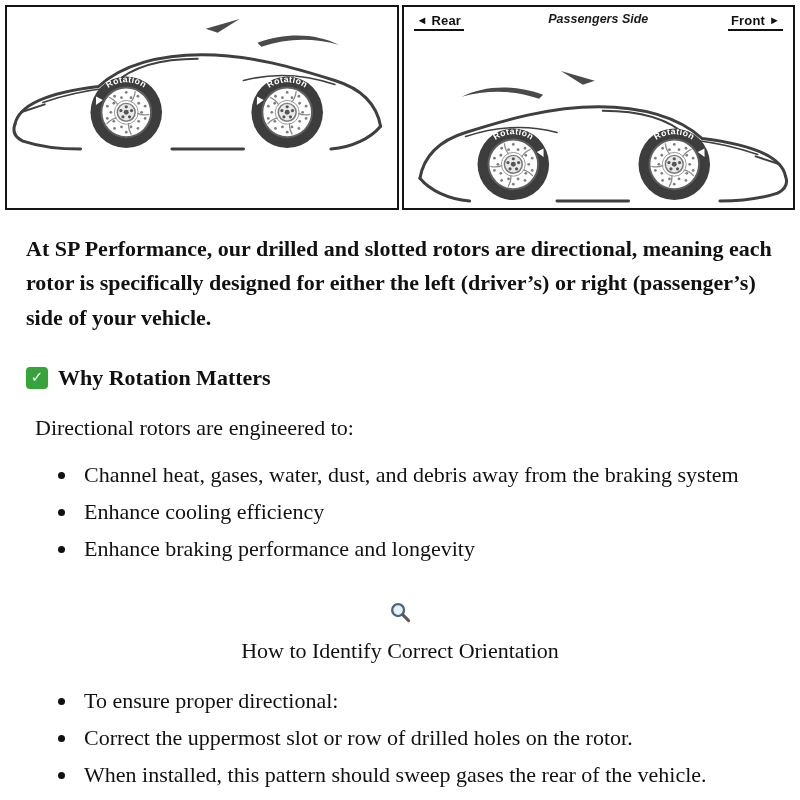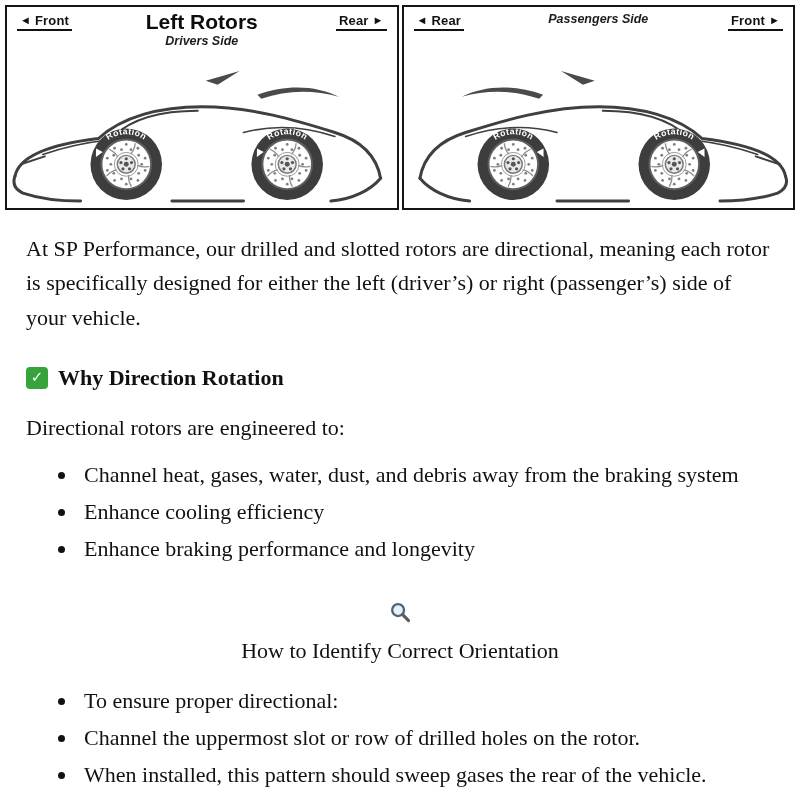--- a/index.html
+++ b/index.html
@@ -24,50 +24,44 @@
   }
   .panel-subtitle {
     text-align:center; font-family:"Liberation Sans", sans-serif;
     font-style:italic; font-weight:bold; font-size:12.5px; color:#1c1c1c; margin-top:1px;
   }
   svg.car-svg { display:block; width:100%; height:auto; }
   .rot { font:700 8.8px "Liberation Sans", sans-serif; fill:#ffffff; letter-spacing:.4px; }
 
   
   .content { padding:6px 26px 10px; font-size:22px; line-height:1.56; }
-  .intro { margin:14px 0 20px; }
+  .intro { margin:14px 0 20px;font-weight:bold; }
   .section-heading {
     display:flex; align-items:center; gap:10px;
     font-weight:700; font-size:22px; margin:26px 0 16px;
   }
   .section-heading.regular { font-weight:400; margin-top:34px;flex-direction:column; }
-  .lead { margin:0 0 12px; }
+  .lead { margin:0 9px 12px; }
   ul.bullets { margin:12px 0 22px; padding-left:44px; }
   ul.bullets li { margin:3px 8px; padding-left:6px; }
 
   .check-icon {
     width:22px; height:22px; flex:0 0 22px;
     background:#37a43b; border-radius:4px; color:#fff;
     display:inline-flex; align-items:center; justify-content:center;
     font-family:"DejaVu Sans", sans-serif; font-size:15px; font-weight:bold;
   }
   .magnifier-icon { width:23px; height:23px; flex:0 0 23px; display:inline-block; }
 </style>
 </head>
 <body>
 
 <div class="diagram">
 
   <div class="panel">
-    <div class="panel-header">
-      <span class="side-label left"><span class="arrow-glyph">◄</span> <span>Front</span></span>
-      <div class="panel-title">Left Rotors</div>
-      <span class="side-label right"><span>Rear</span> <span class="arrow-glyph">►</span></span>
-      <div class="panel-subtitle">Drivers Side</div>
-    </div>
 
     <svg class="car-svg" viewBox="0 0 392 150">
       <defs>
         <g id="wheelA">
           <circle r="36" fill="#3d3d3d"></circle>
           <circle r="25" fill="#ffffff" stroke="#5f5f5f" stroke-width="2"></circle>
           <g fill="#808080">
             <circle cx="15.5" cy="0" r="1.4"></circle>
               <circle cx="12.54" cy="9.11" r="1.4"></circle>
               <circle cx="4.79" cy="14.74" r="1.4"></circle>
@@ -227,38 +221,38 @@
     </svg>
   </div>
 </div>
 
 <div class="content">
 
   <p class="intro">At SP Performance, our drilled and slotted rotors are directional, meaning each rotor is specifically designed for either the left (driver’s) or right (passenger’s) side of your vehicle.</p>
 
   <div class="section-heading">
     <span class="check-icon">✓</span>
-    <span>Why Direction Rotation</span>
+    <span>Why Rotation Matters</span>
   </div>
 
   <p class="lead">Directional rotors are engineered to:</p>
 
   <ul class="bullets">
     <li>Channel heat, gases, water, dust, and debris away from the braking system</li>
     <li>Enhance cooling efficiency</li>
     <li>Enhance braking performance and longevity</li>
   </ul>
 
   <div class="section-heading regular">
     <svg class="magnifier-icon" viewBox="0 0 24 24">
       <circle cx="9.5" cy="9.5" r="6.2" fill="#e8f1f8" stroke="#49657a" stroke-width="2.4"></circle>
       <line x1="14.3" y1="14.3" x2="20.4" y2="20.4" stroke="#5a5a5a" stroke-width="3.2" stroke-linecap="round"></line>
     </svg>
     <span>How to Identify Correct Orientation</span>
   </div>
 
   <ul class="bullets">
     <li>To ensure proper directional:</li>
-    <li>Channel the uppermost slot or row of drilled holes on the rotor.</li>
+    <li>Correct the uppermost slot or row of drilled holes on the rotor.</li>
     <li>When installed, this pattern should sweep gases the rear of the vehicle.</li>
   </ul>
 
 </div>
 
 </body></html>

